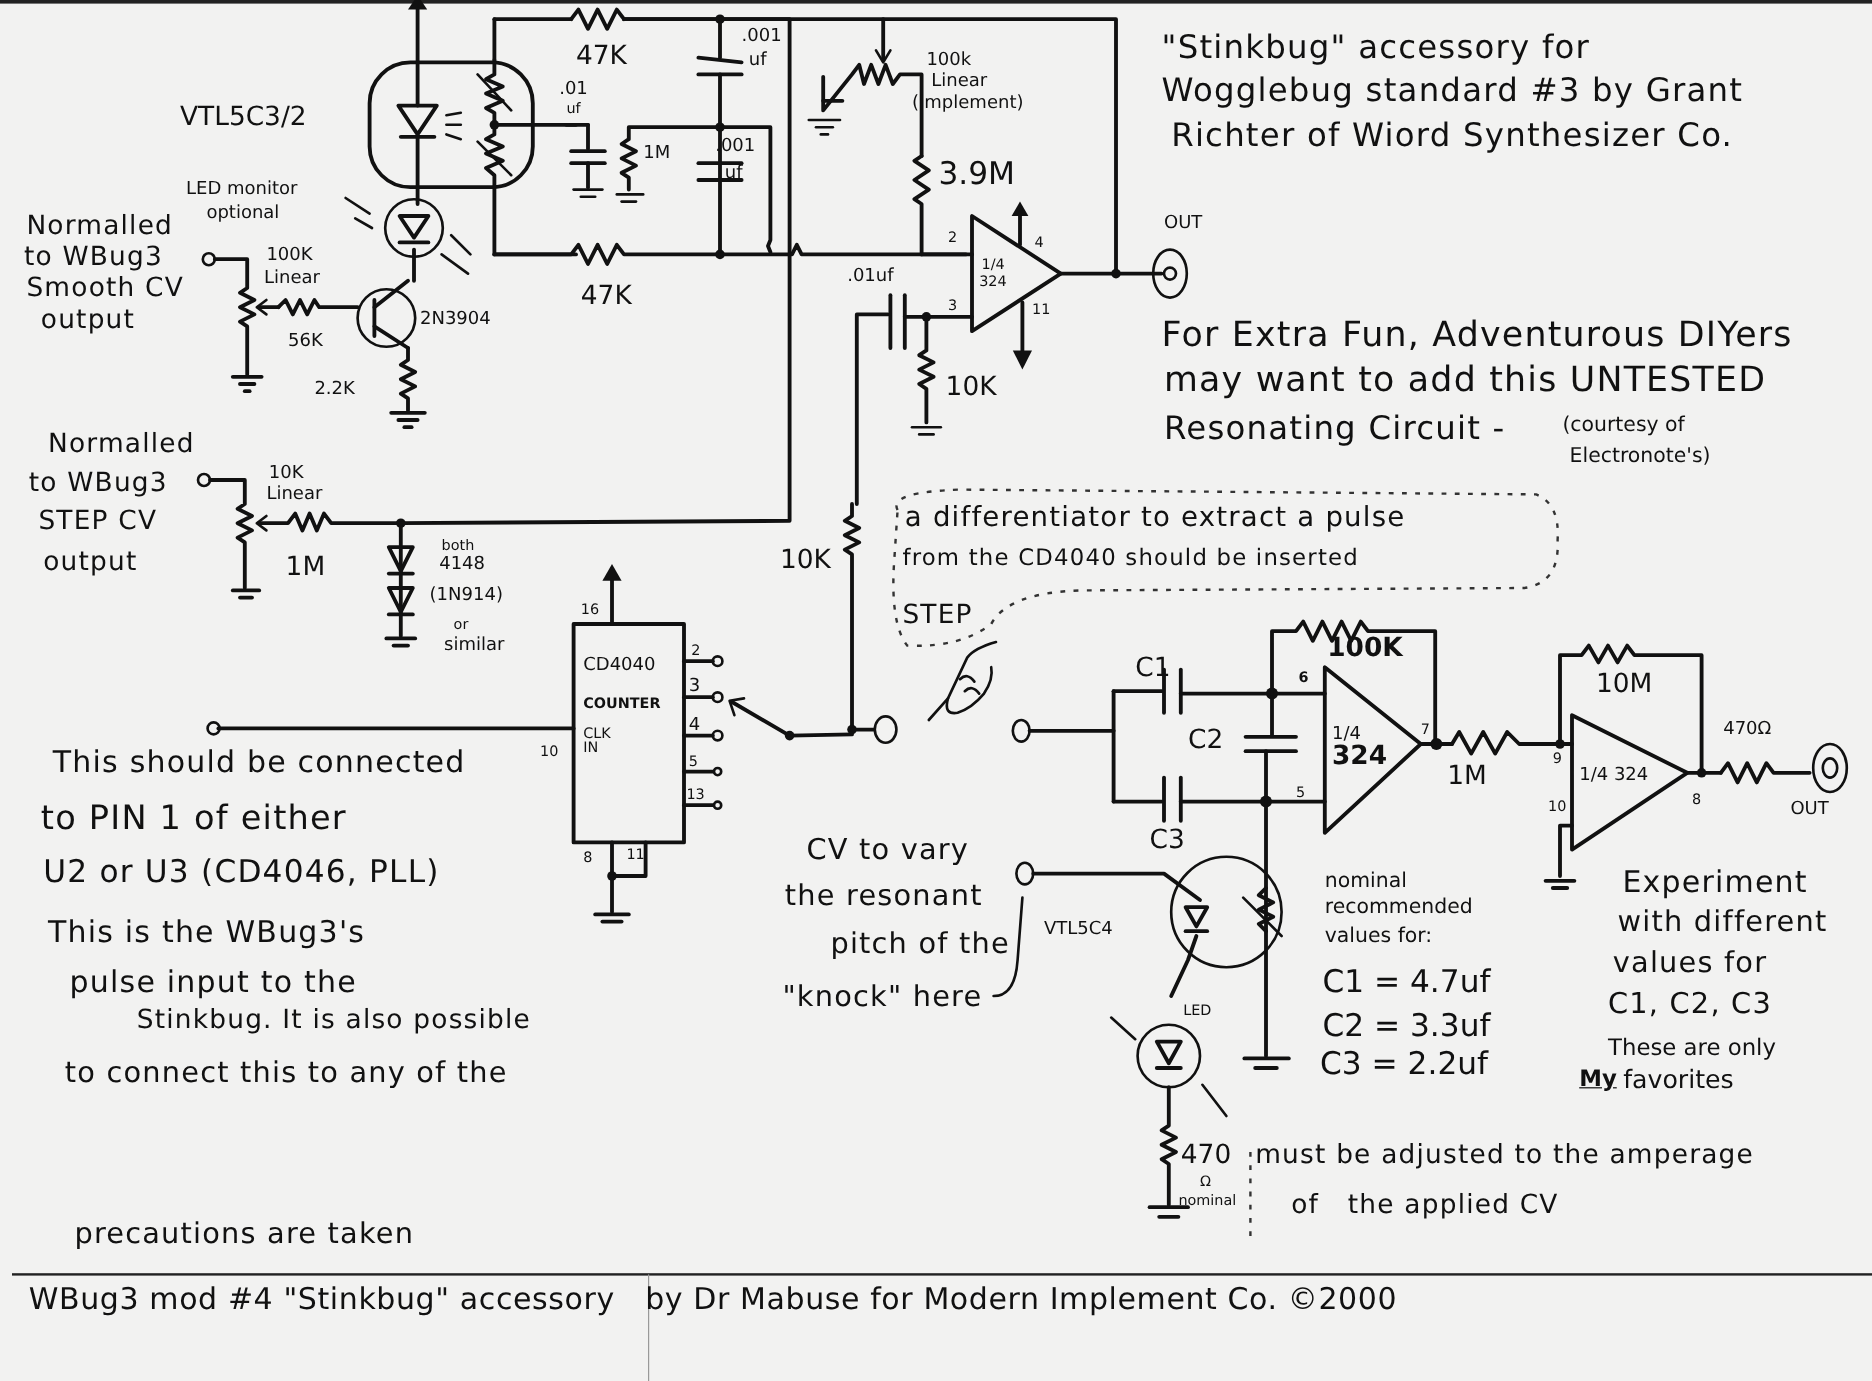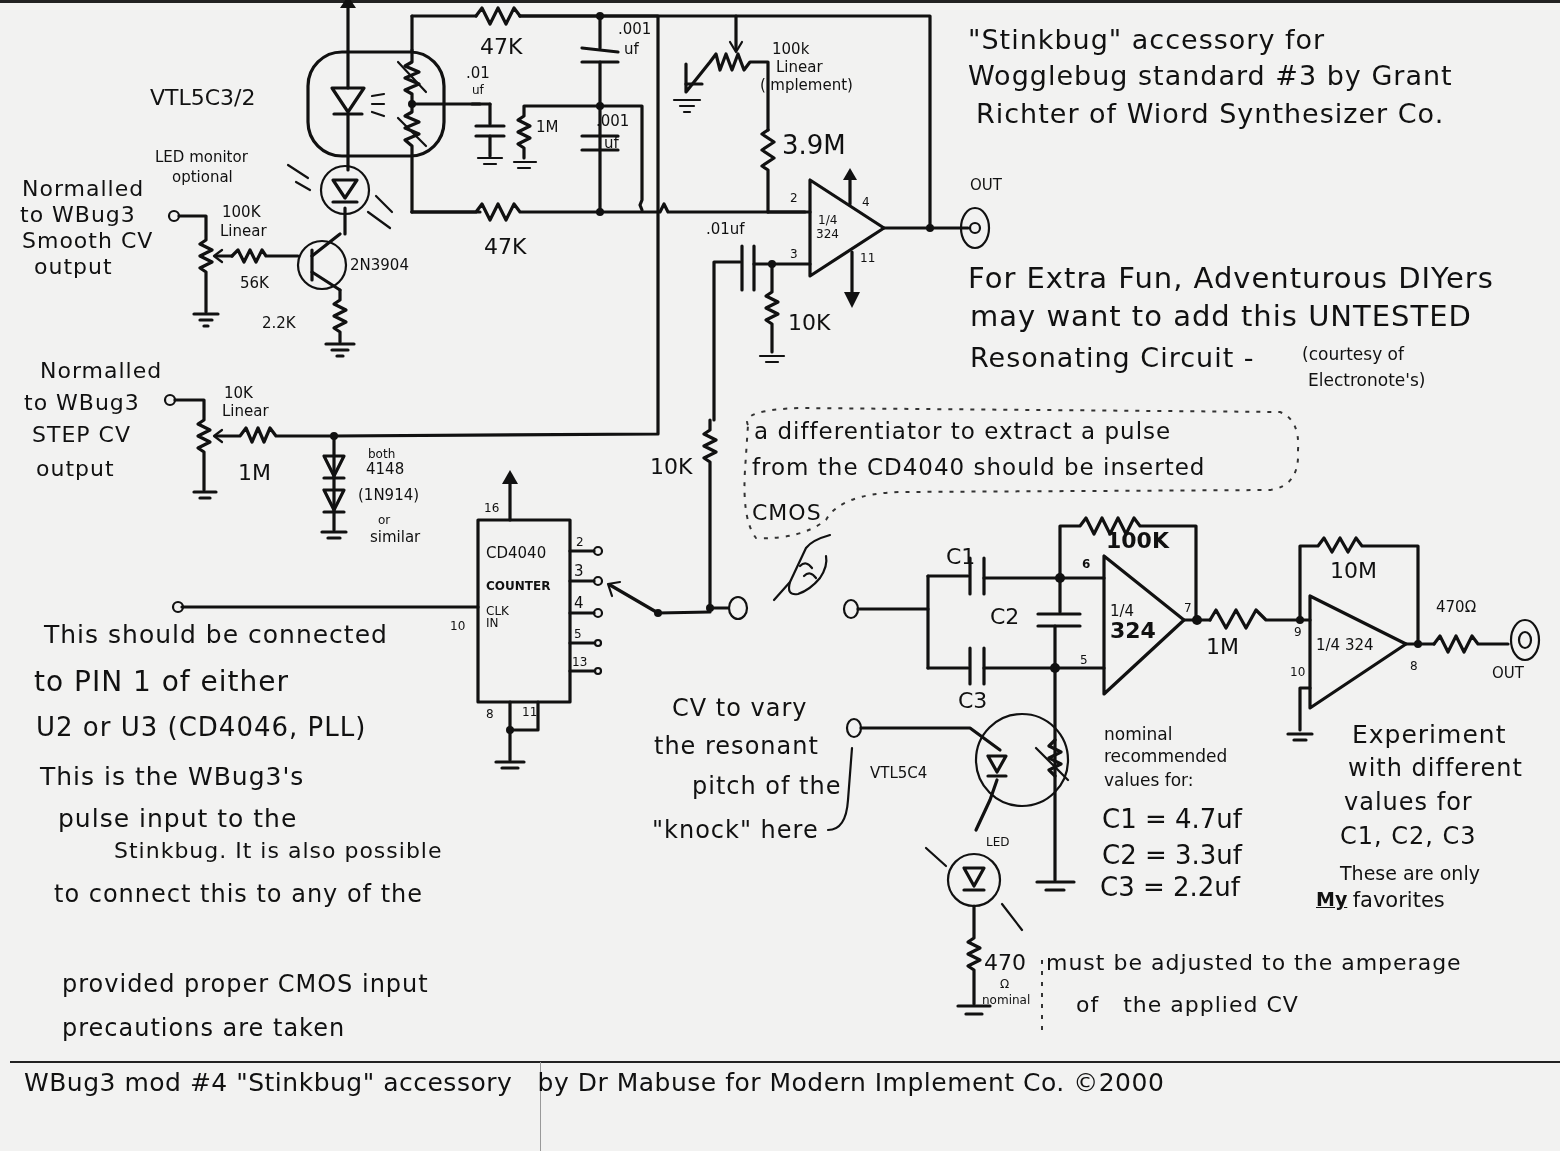--- a/index.html
+++ b/index.html
@@ -369,26 +369,25 @@
 <div class="t lbl-xs" style="left:574px;top:628px;">5</div>
 <div class="t lbl-xs" style="left:572px;top:656px;">13</div>
 
 <div class="t note-md" style="left:44px;top:622px;font-size:25px;">This should be connected</div>
 <div class="t note-md" style="left:34px;top:668px;font-size:28px;">to PIN 1 of either</div>
 <div class="t note-md" style="left:36px;top:714px;font-size:26px;">U2 or U3 (CD4046, PLL)</div>
 <div class="t note-md" style="left:40px;top:764px;font-size:25px;">This is the WBug3's</div>
 <div class="t note-md" style="left:58px;top:806px;font-size:25px;">pulse input to the</div>
 <div class="t note-md" style="left:66px;top:840px;margin-left:48px;">Stinkbug. It is also possible</div>
 <div class="t note-md" style="left:54px;top:882px;font-size:24px;">to connect this to any of the</div>
-<div class="t note-md" style="left:62px;top:972px;font-size:24px;">provided proper CMOS input</div>
 <div class="t note-md" style="left:62px;top:1016px;font-size:24px;">precautions are taken</div>
 
 <div class="t note-md" style="left:754px;top:420px;font-size:23px;">a differentiator to extract a pulse</div>
-<div class="t note-md" style="left:752px;top:456px;font-size:23px;">from the CD4040 should be inserted</div>
-<div class="t note-md" style="left:752px;top:502px;font-size:22px;">CMOS</div>
+<div class="t note-md" style="left:752px;top:456px;font-size:19px;">from the CD4040 should be inserted</div>
+<div class="t note-md" style="left:752px;top:502px;font-size:22px;">STEP</div>
 
 <div class="t lbl" style="left:946px;top:546px;">C1</div>
 <div class="t lbl" style="left:990px;top:606px;">C2</div>
 <div class="t lbl" style="left:958px;top:690px;">C3</div>
 <div class="t lbl" style="left:1106px;top:530px;font-weight:bold;">100K</div>
 <div class="t lbl-sm" style="left:1110px;top:604px;">1/4</div>
 <div class="t lbl" style="left:1110px;top:620px;font-weight:bold;">324</div>
 <div class="t lbl-xs" style="left:1082px;top:558px;font-weight:bold;">6</div>
 <div class="t lbl-xs" style="left:1080px;top:654px;">5</div>
 <div class="t lbl-xs" style="left:1184px;top:602px;">7</div>

